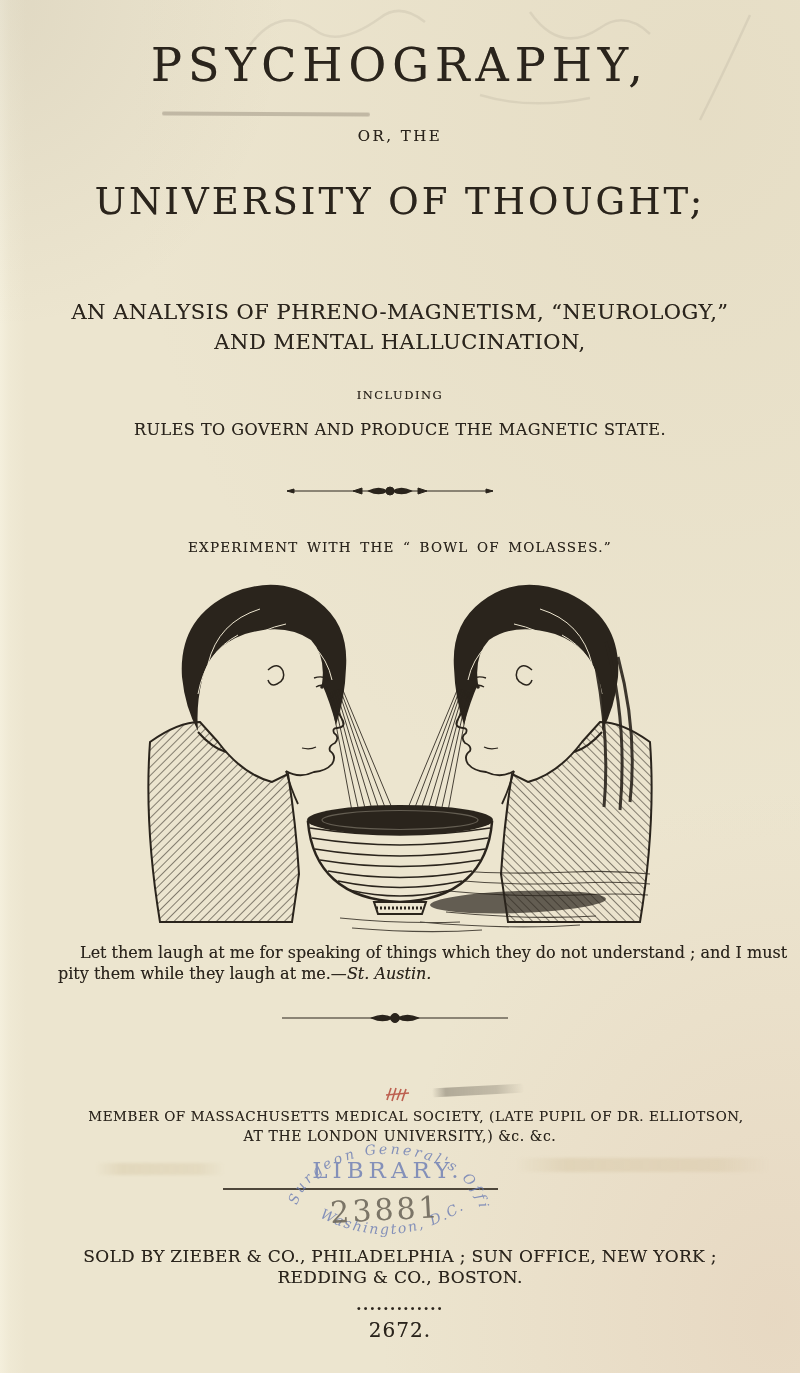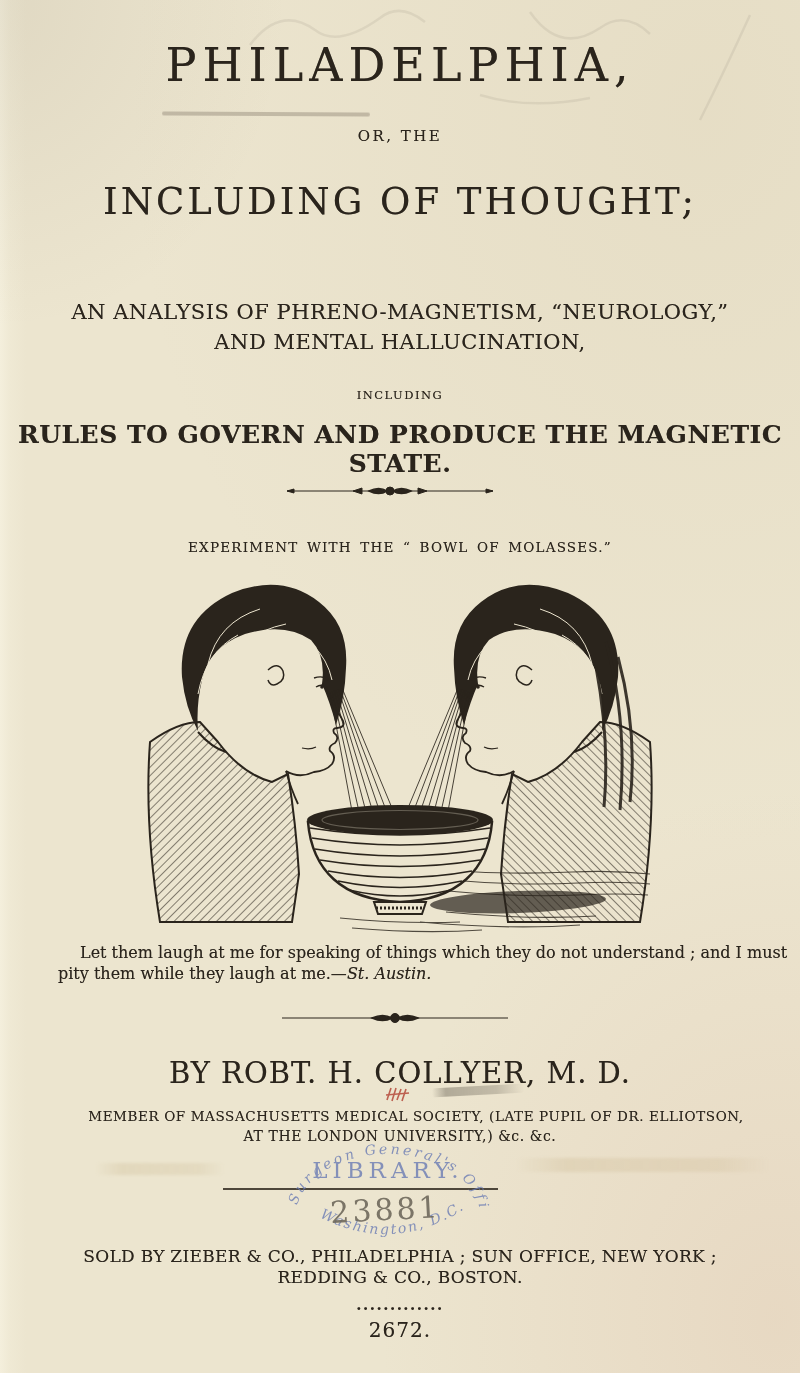--- a/index.html
+++ b/index.html
@@ -17,21 +17,21 @@
   .abs{position:absolute;}
   .ctr{left:0; width:800px; text-align:center;}
   .ink{color:#2a241c; text-shadow:0 0 .4px rgba(42,36,28,.45);}
   .title{top:38px; font-size:46px; letter-spacing:6px; font-weight:400;}
   .or-the{top:127px; font-size:15px; letter-spacing:2.5px;}
   .embodiment{top:180px; font-size:37px; letter-spacing:3px;}
   .with{top:262px; font-size:13px; letter-spacing:2px;}
   .analysis1{top:300px; font-size:21px; letter-spacing:.5px;}
   .analysis2{top:330px; font-size:21px; letter-spacing:.5px;}
   .including{top:388px; font-size:11.5px; letter-spacing:1.5px;}
-  .rules{top:420px; font-size:25px; letter-spacing:.5px;font-weight:bold;}
+  .rules{top:420px; font-size:16px; letter-spacing:.5px;}
   .caption{top:539px; font-size:13.5px; letter-spacing:1.2px; word-spacing:3px;}
   .quote{top:942px; left:58px; width:700px; font-size:16px; line-height:1.32; text-align:left;}
   .quote .l1{text-indent:22px; white-space:nowrap;}
   .byline{top:1056px; font-size:29px; letter-spacing:1px;}
   .member1{top:1108px; font-size:13.5px; letter-spacing:.6px;margin-left:16px;}
   .member2{top:1128px; font-size:14px; letter-spacing:.6px;}
   .imprint1{top:1246px; font-size:17px; letter-spacing:.3px;}
   .imprint2{top:1267px; font-size:17px; letter-spacing:.3px;}
   .dots{top:1296px; font-size:15px; font-weight:bold; letter-spacing:1.5px;}
   .year{top:1318px; font-size:20px; letter-spacing:1px;}
@@ -60,24 +60,24 @@
 
   <svg class="abs" style="top:0;left:230px;" width="560" height="130" viewBox="0 0 560 130">
     <g fill="none" stroke="#8a8274" stroke-width="2.5" opacity=".14">
       <path d="M20,45 Q50,5 85,30 Q108,48 150,18 Q170,2 195,22"></path>
       <path d="M300,12 Q330,55 370,28 Q395,10 420,34"></path>
       <path d="M520,15 Q495,70 470,120"></path>
       <path d="M250,95 Q300,110 360,98"></path>
     </g>
   </svg>
 
-  <div class="abs ctr ink title">PHILADELPHIA,</div>
+  <div class="abs ctr ink title">PSYCHOGRAPHY,</div>
   <div class="abs pencil-underline"></div>
   <div class="abs ctr ink or-the">OR, THE</div>
-  <div class="abs ctr ink embodiment">INCLUDING OF THOUGHT;</div>
+  <div class="abs ctr ink embodiment">UNIVERSITY OF THOUGHT;</div>
   <div class="abs ctr ink analysis1">AN ANALYSIS OF PHRENO-MAGNETISM, “NEUROLOGY,”</div>
   <div class="abs ctr ink analysis2">AND MENTAL HALLUCINATION,</div>
   <div class="abs ctr ink including">INCLUDING</div>
   <div class="abs ctr ink rules">RULES TO GOVERN AND PRODUCE THE MAGNETIC STATE.</div>
 
   <svg class="abs" style="top:484px;left:285px;" width="210" height="14" viewBox="0 0 210 14">
     <g stroke="#2a241c" fill="#2a241c">
       <line x1="2" y1="7" x2="208" y2="7" stroke-width="1"></line>
       <path d="M2,7 l7,-2 v4 z"></path>
         <path d="M208,7 l-7,-2 v4 z"></path>
@@ -184,21 +184,20 @@
 
   <svg class="abs" style="top:1011px;left:280px;" width="230" height="14" viewBox="0 0 230 14">
     <g stroke="#2a241c" fill="#2a241c">
       <line x1="2" y1="7" x2="228" y2="7" stroke-width="1.2"></line>
       <path d="M92,7 q11,-5 20,0 q-9,5 -20,0 z" stroke-width="1.5"></path>
       <path d="M138,7 q-11,-5 -20,0 q9,5 20,0 z" stroke-width="1.5"></path>
       <circle cx="115" cy="7" r="4.5"></circle>
     </g>
   </svg>
 
-  <div class="abs ctr ink byline">BY ROBT. H. COLLYER, M. D.</div>
 
   <svg class="abs" style="top:1087px;left:384px;" width="28" height="15" viewBox="0 0 28 15">
     <g stroke="#b5493a" stroke-width="1.6" opacity=".85" fill="none">
       <line x1="3" y1="13" x2="7" y2="1"></line>
         <line x1="8" y1="14" x2="12" y2="1"></line>
       <line x1="13" y1="13" x2="17" y2="2"></line>
         <line x1="18" y1="14" x2="22" y2="2"></line>
       <line x1="2" y1="8" x2="25" y2="6"></line>
     </g>
   </svg>

